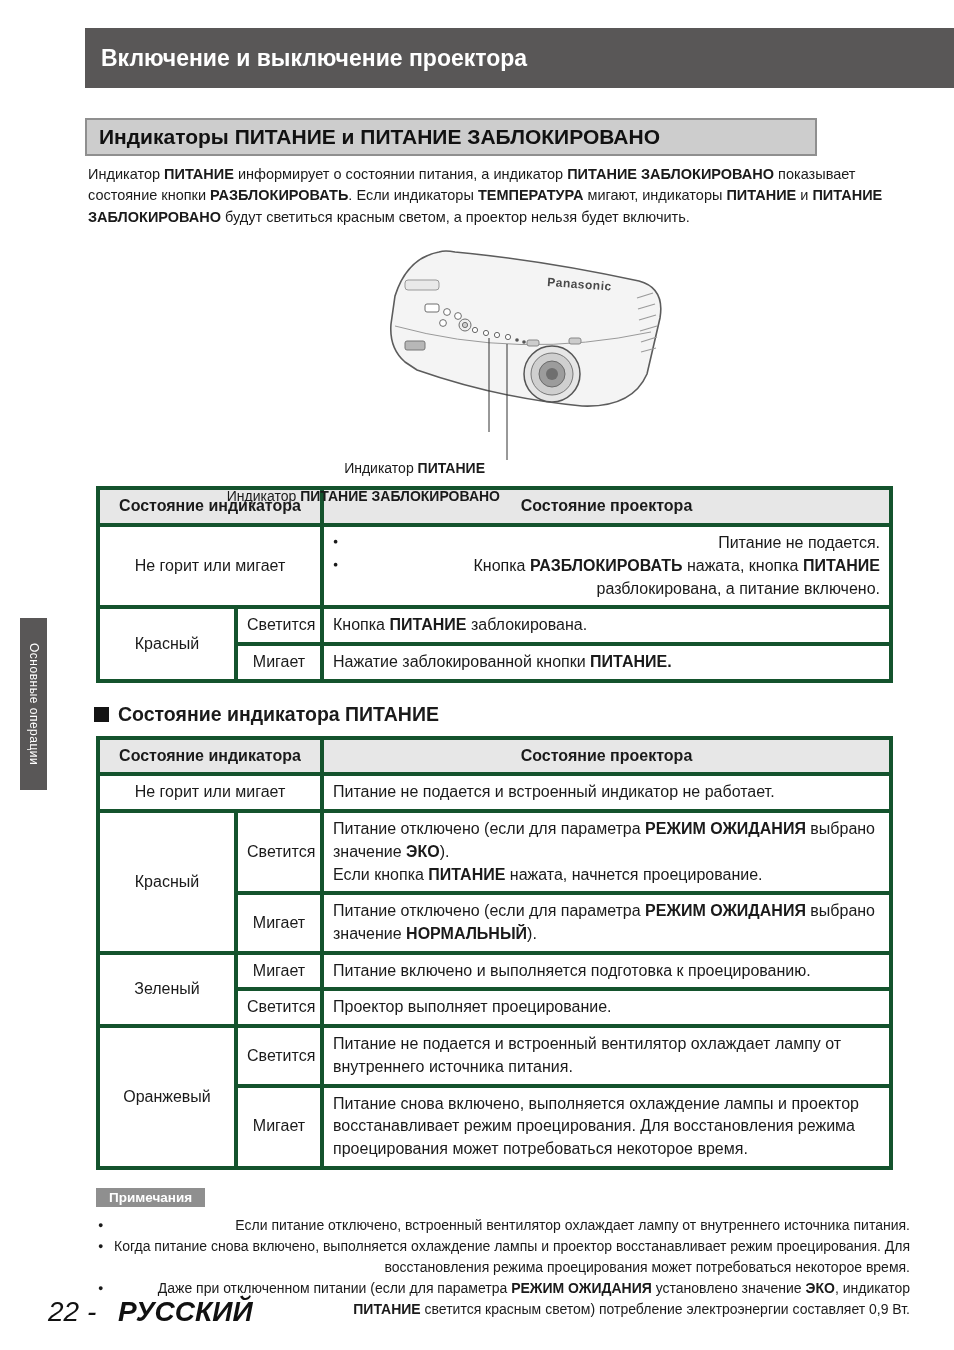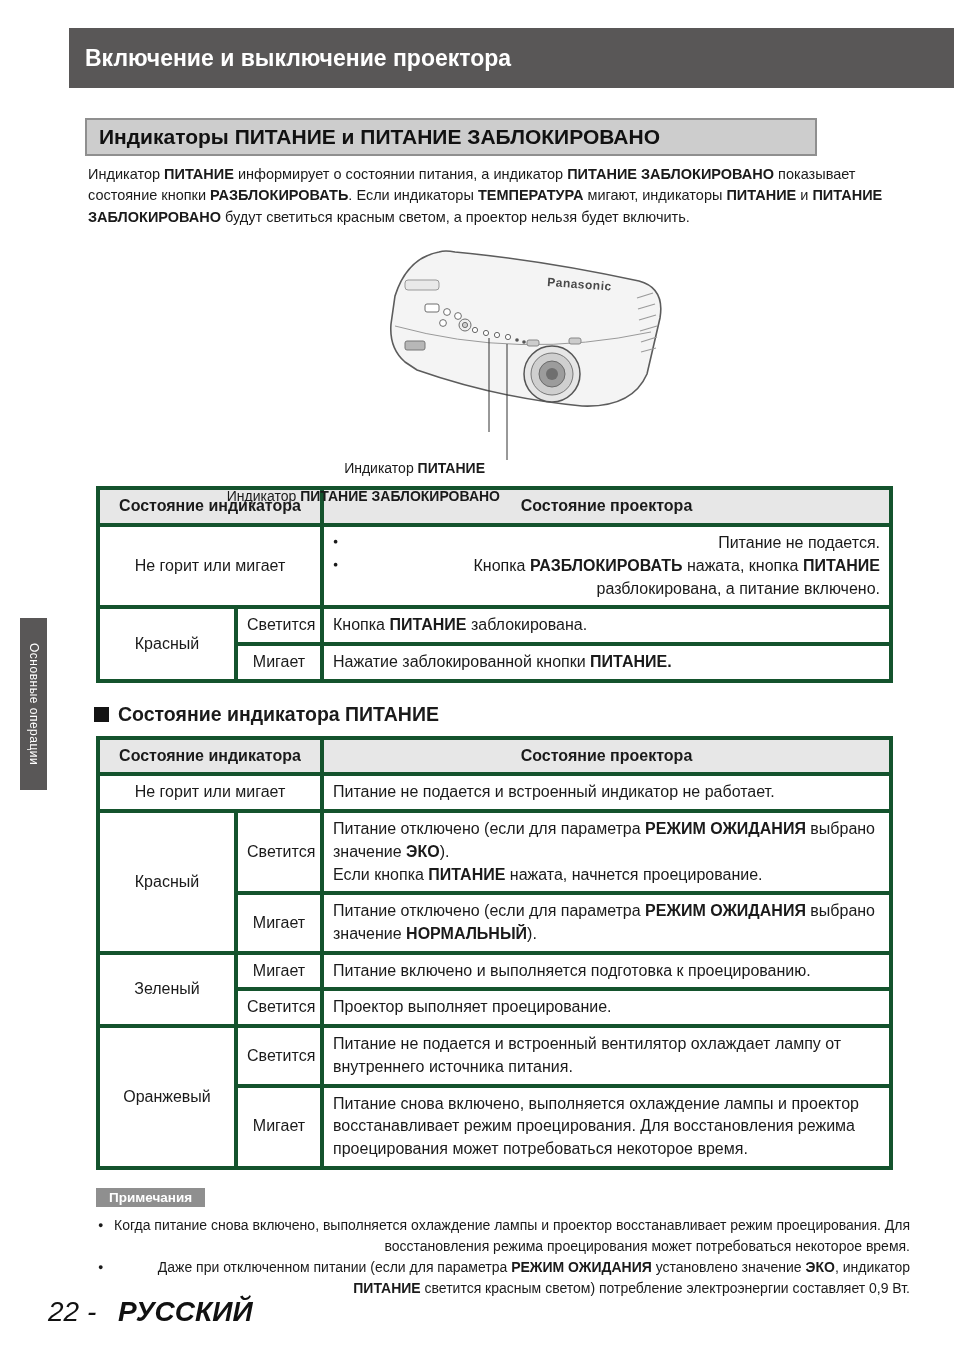--- a/index.html
+++ b/index.html
@@ -1,21 +1,21 @@
 <!DOCTYPE html>
 <html><head>
 <meta charset="utf-8">
 <style>
   html,body { margin:0; padding:0; background:#ffffff; }
   .page {
     position:relative; width:954px; height:1350px; background:#fff;
     font-family:"Liberation Sans", sans-serif; color:#1a1a1a; overflow:hidden;
   }
   .header-bar {
-    position:absolute; left:69px; right:0; top:28px; height:60px;
+    position:absolute; left:85px; right:0; top:28px; height:60px;
     background:#595757; color:#fff; display:flex; align-items:center;
     padding-left:16px; box-sizing:border-box; font-size:23px; font-weight:bold;
   }
   .section-bar {
     position:absolute; left:85px; top:118px; width:732px; box-sizing:border-box;
     background:#cdcdcd; border:2px solid #8f8f8f; color:#111;
     font-size:21px; font-weight:bold; padding:5px 12px;
   }
   .content { position:absolute; left:88px; top:164px; width:818px; }
   .intro { margin:0; font-size:14.5px; line-height:1.48; }
@@ -212,20 +212,21 @@
       </tr>
       <tr>
         <td class="c">Мигает</td>
         <td>Питание снова включено, выполняется охлаждение лампы и проектор восстанавливает режим проецирования. Для восстановления режима проецирования может потребоваться некоторое время.</td>
       </tr>
     </tbody>
       </table>
 
     <div class="note-badge">Примечания</div>
     <ul class="blist notes">
+      <li>Если питание отключено, встроенный вентилятор охлаждает лампу от внутреннего источника питания.</li>
       <li>Когда питание снова включено, выполняется охлаждение лампы и проектор восстанавливает режим проецирования. Для восстановления режима проецирования может потребоваться некоторое время.</li>
       <li><span>Даже при отключенном питании (если для параметра </span><b>РЕЖИМ ОЖИДАНИЯ</b><span> установлено значение </span><b>ЭКО</b><span>, индикатор </span><b>ПИТАНИЕ</b><span> светится красным светом) потребление электроэнергии составляет 0,9 Вт.</span></li>
     </ul>
 
   </div>
 
   <div class="side-tab">Основные операции</div>
 
   <div class="footer"><span>22 - </span><b>РУССКИЙ</b></div>
 

